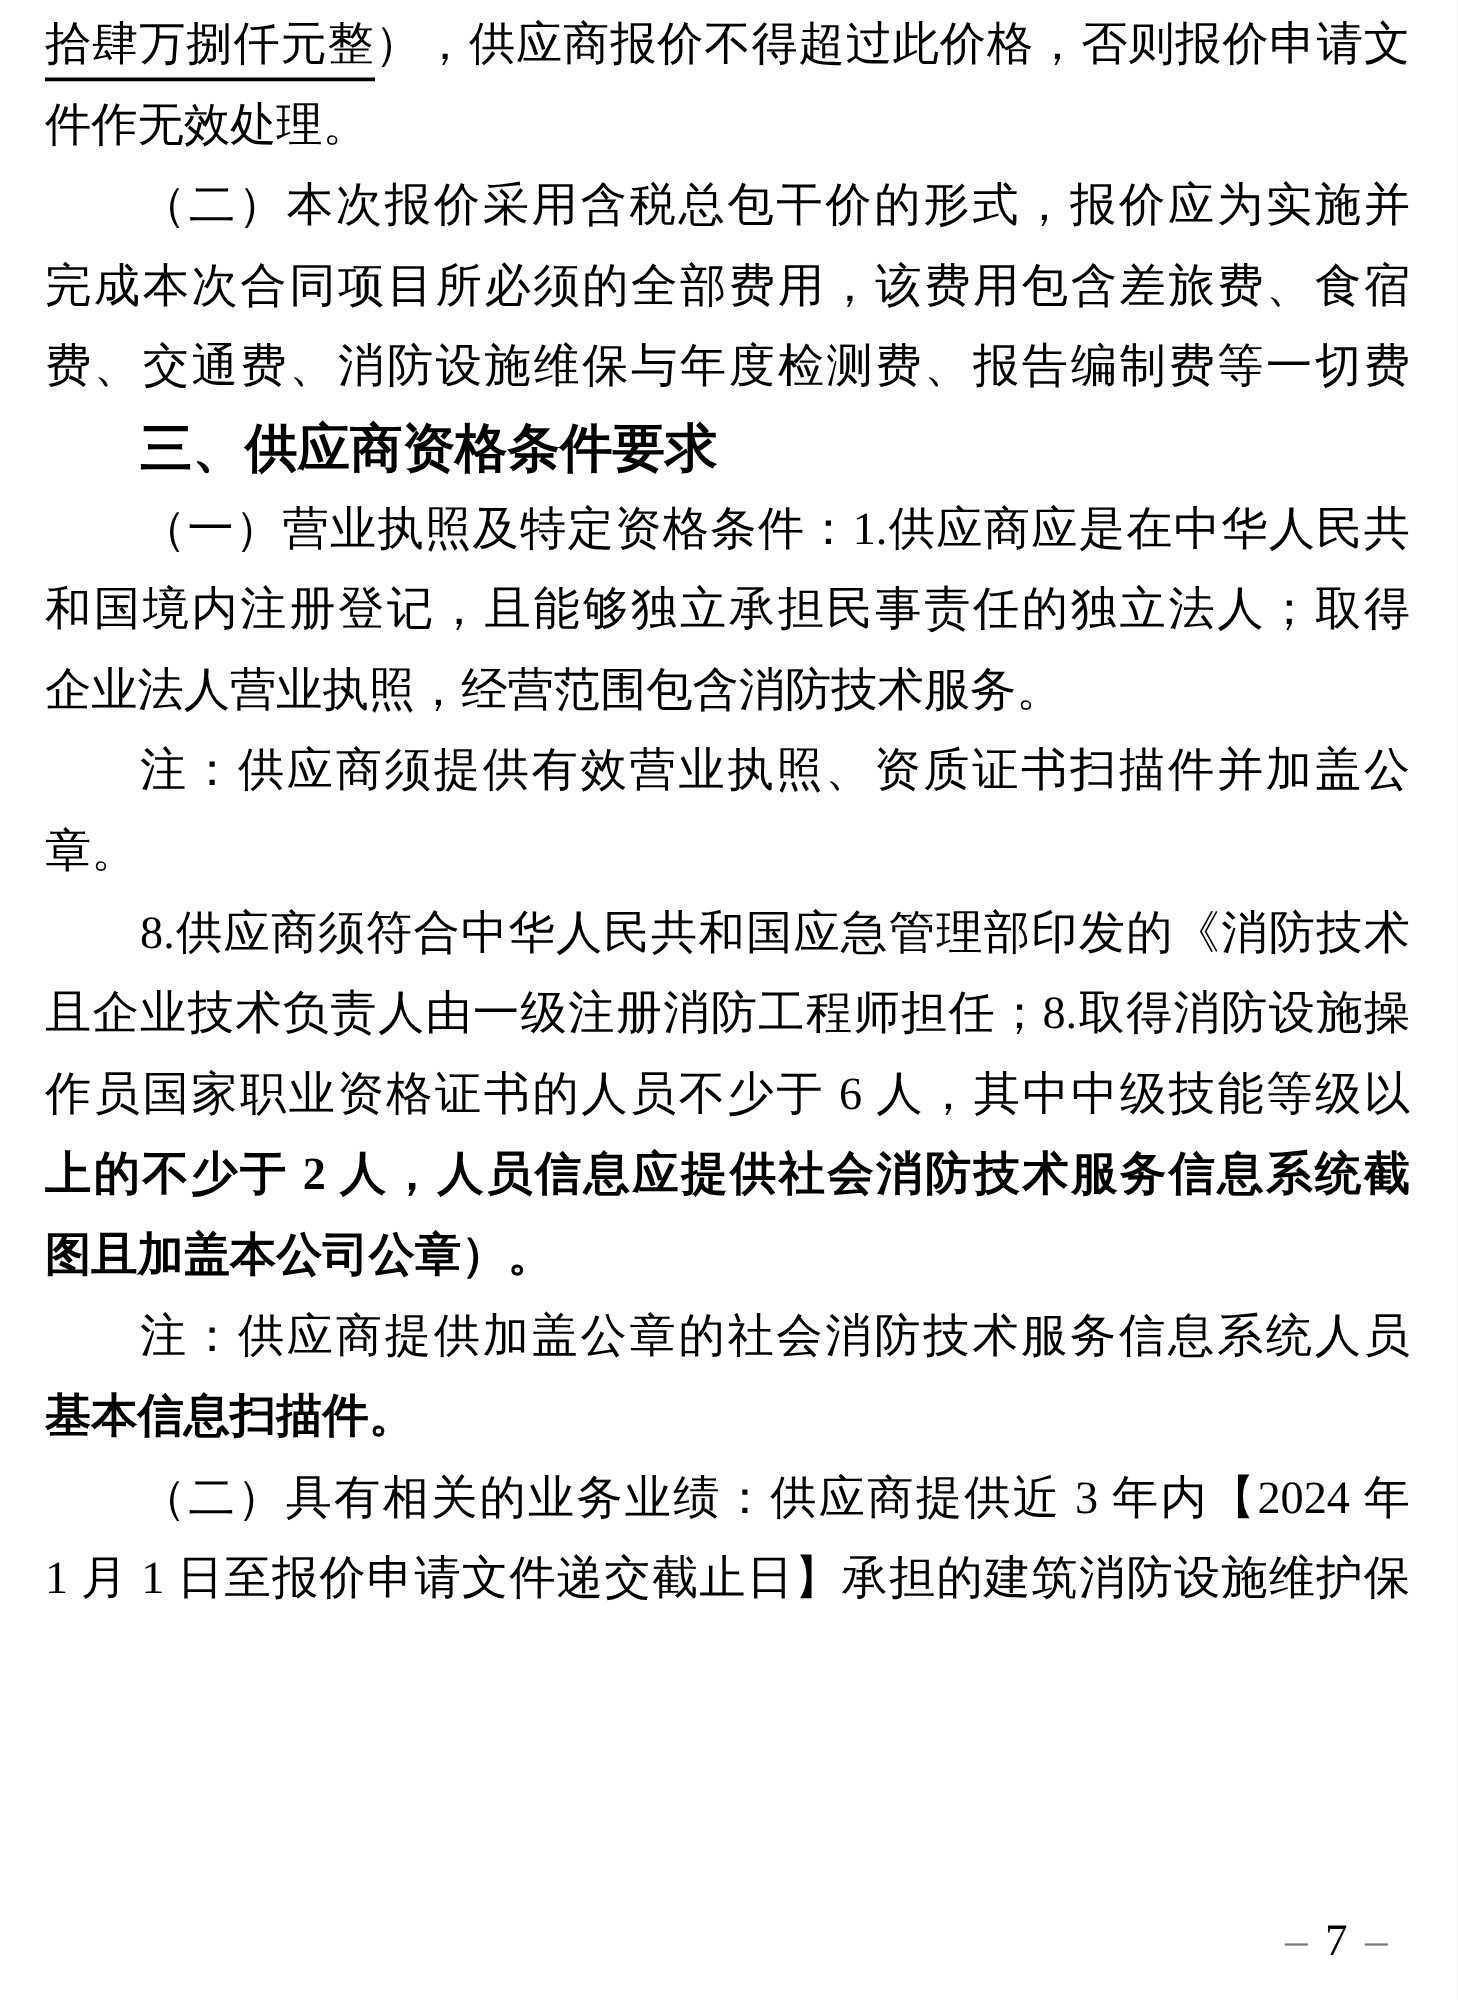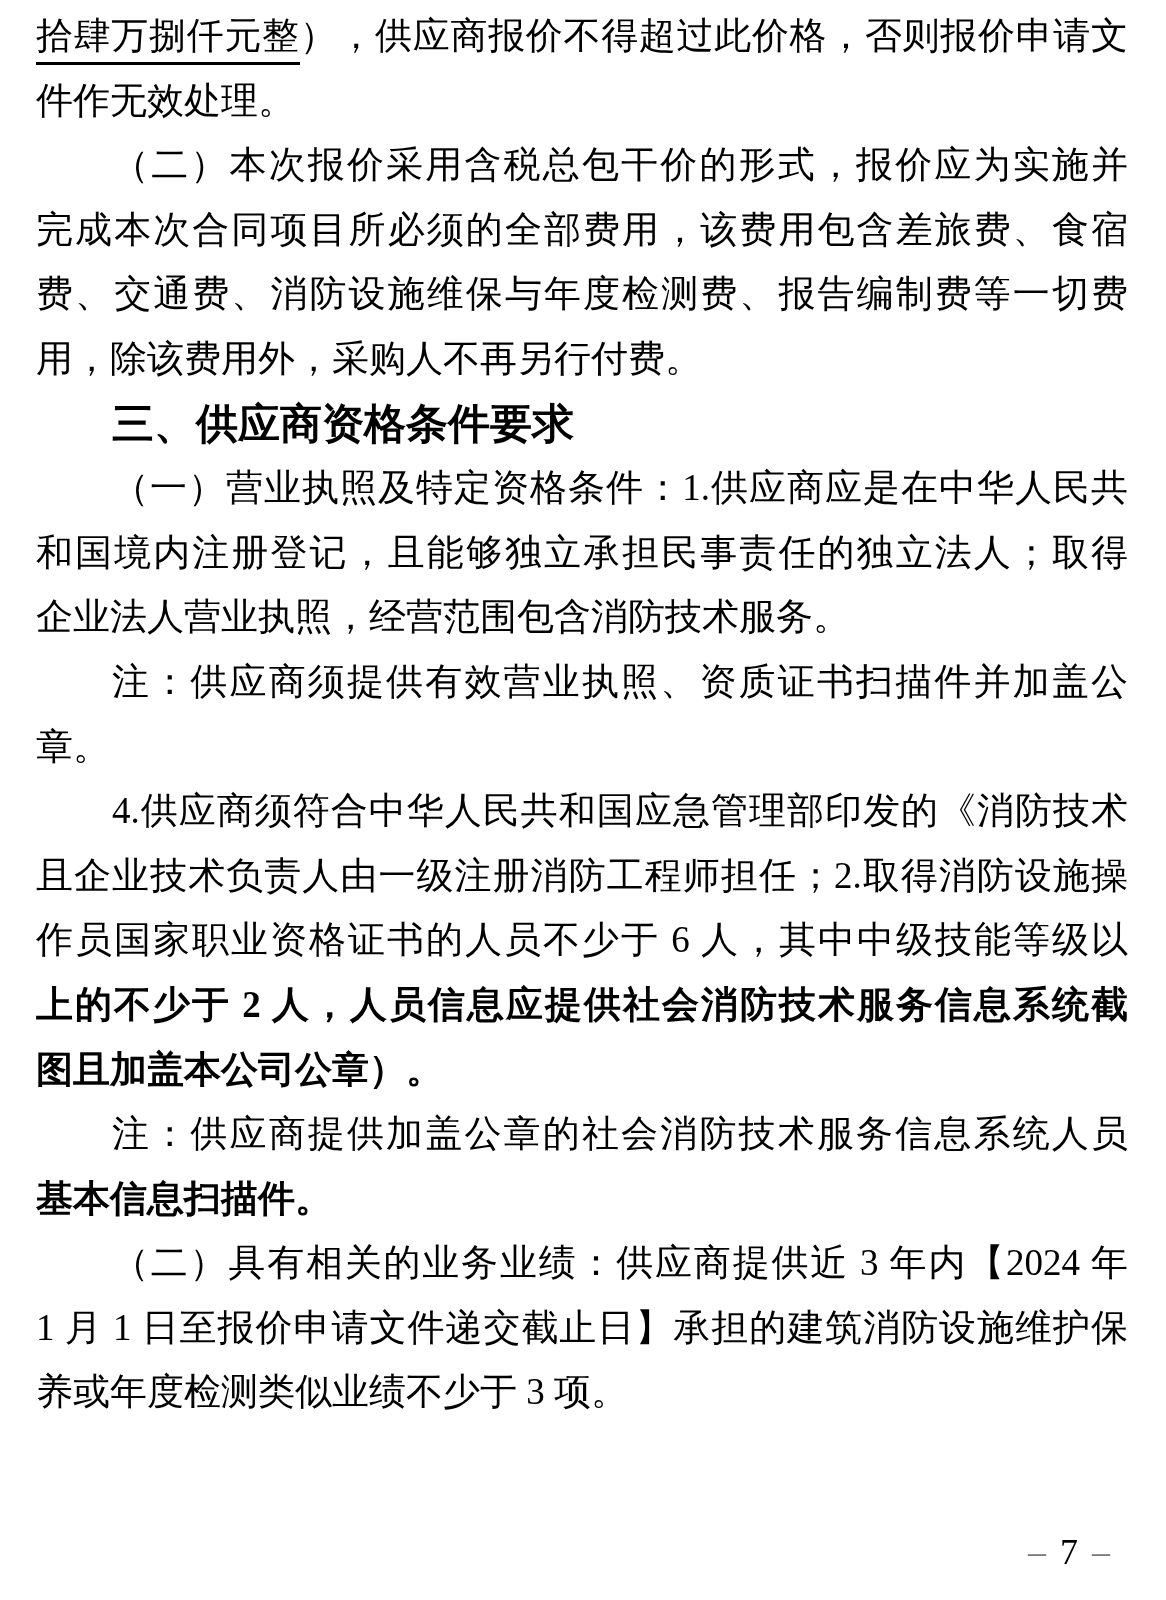--- a/index.html
+++ b/index.html
@@ -61,53 +61,51 @@
     <p class="line"><span class="u">拾肆万捌仟元整</span><span>），供应商报价不得超过此价格，否则报价申请文</span></p>
 
     <p class="line end"><span>件作无效处理。</span></p>
 
     <p class="line indent"><span>（二）本次报价采用含税总包干价的形式，报价应为实施并</span></p>
 
     <p class="line"><span>完成本次合同项目所必须的全部费用，该费用包含差旅费、食宿</span></p>
 
     <p class="line"><span>费、交通费、消防设施维保与年度检测费、报告编制费等一切费</span></p>
 
-    <p class="line end"><span>用，除该费用外，采购人不再另行付费。</span></p>
 
     <p class="line indent end heading"><span>三、供应商资格条件要求</span></p>
 
     <p class="line indent"><span>（一）营业执照及特定资格条件：1.供应商应是在中华人民共</span></p>
 
     <p class="line"><span>和国境内注册登记，且能够独立承担民事责任的独立法人；取得</span></p>
 
     <p class="line end"><span>企业法人营业执照，经营范围包含消防技术服务。</span></p>
 
     <p class="line indent note"><span>注：供应商须提供有效营业执照、资质证书扫描件并加盖公</span></p>
 
     <p class="line end note"><span>章。</span></p>
 
-    <p class="line indent"><span>4.供应商须符合中华人民共和国应急管理部印发的《消防技术</span></p>
+    <p class="line indent"><span>8.供应商须符合中华人民共和国应急管理部印发的《消防技术</span></p>
 
 
-    <p class="line"><span>且企业技术负责人由一级注册消防工程师担任；2.取得消防设施操</span></p>
+    <p class="line"><span>且企业技术负责人由一级注册消防工程师担任；8.取得消防设施操</span></p>
 
     <p class="line"><span>作员国家职业资格证书的人员不少于 6 人，其中中级技能等级以</span></p>
 
     <p class="line"><span class="n">上的不少于 2 人，</span><span class="b">人员信息应提供社会消防技术服务信息系统截</span></p>
 
     <p class="line end"><span class="b">图且加盖本公司公章</span><span class="n">）。</span></p>
 
     <p class="line indent note"><span>注：供应商提供加盖公章的社会消防技术服务信息系统人员</span></p>
 
     <p class="line end"><span class="b">基本信息扫描件</span><span class="n">。</span></p>
 
     <p class="line indent"><span>（二）具有相关的业务业绩：供应商提供近 3 年内【2024 年</span></p>
 
     <p class="line"><span>1 月 1 日至报价申请文件递交截止日】承担的建筑消防设施维护保</span></p>
 
-    <p class="line end"><span>养或年度检测类似业绩不少于 3 项。</span></p>
 
   </main>
 
   <footer class="footer">
     <span class="dash">–</span><span class="num">7</span><span class="dash">–</span>
   </footer>
 </div>
 
 </body></html>

